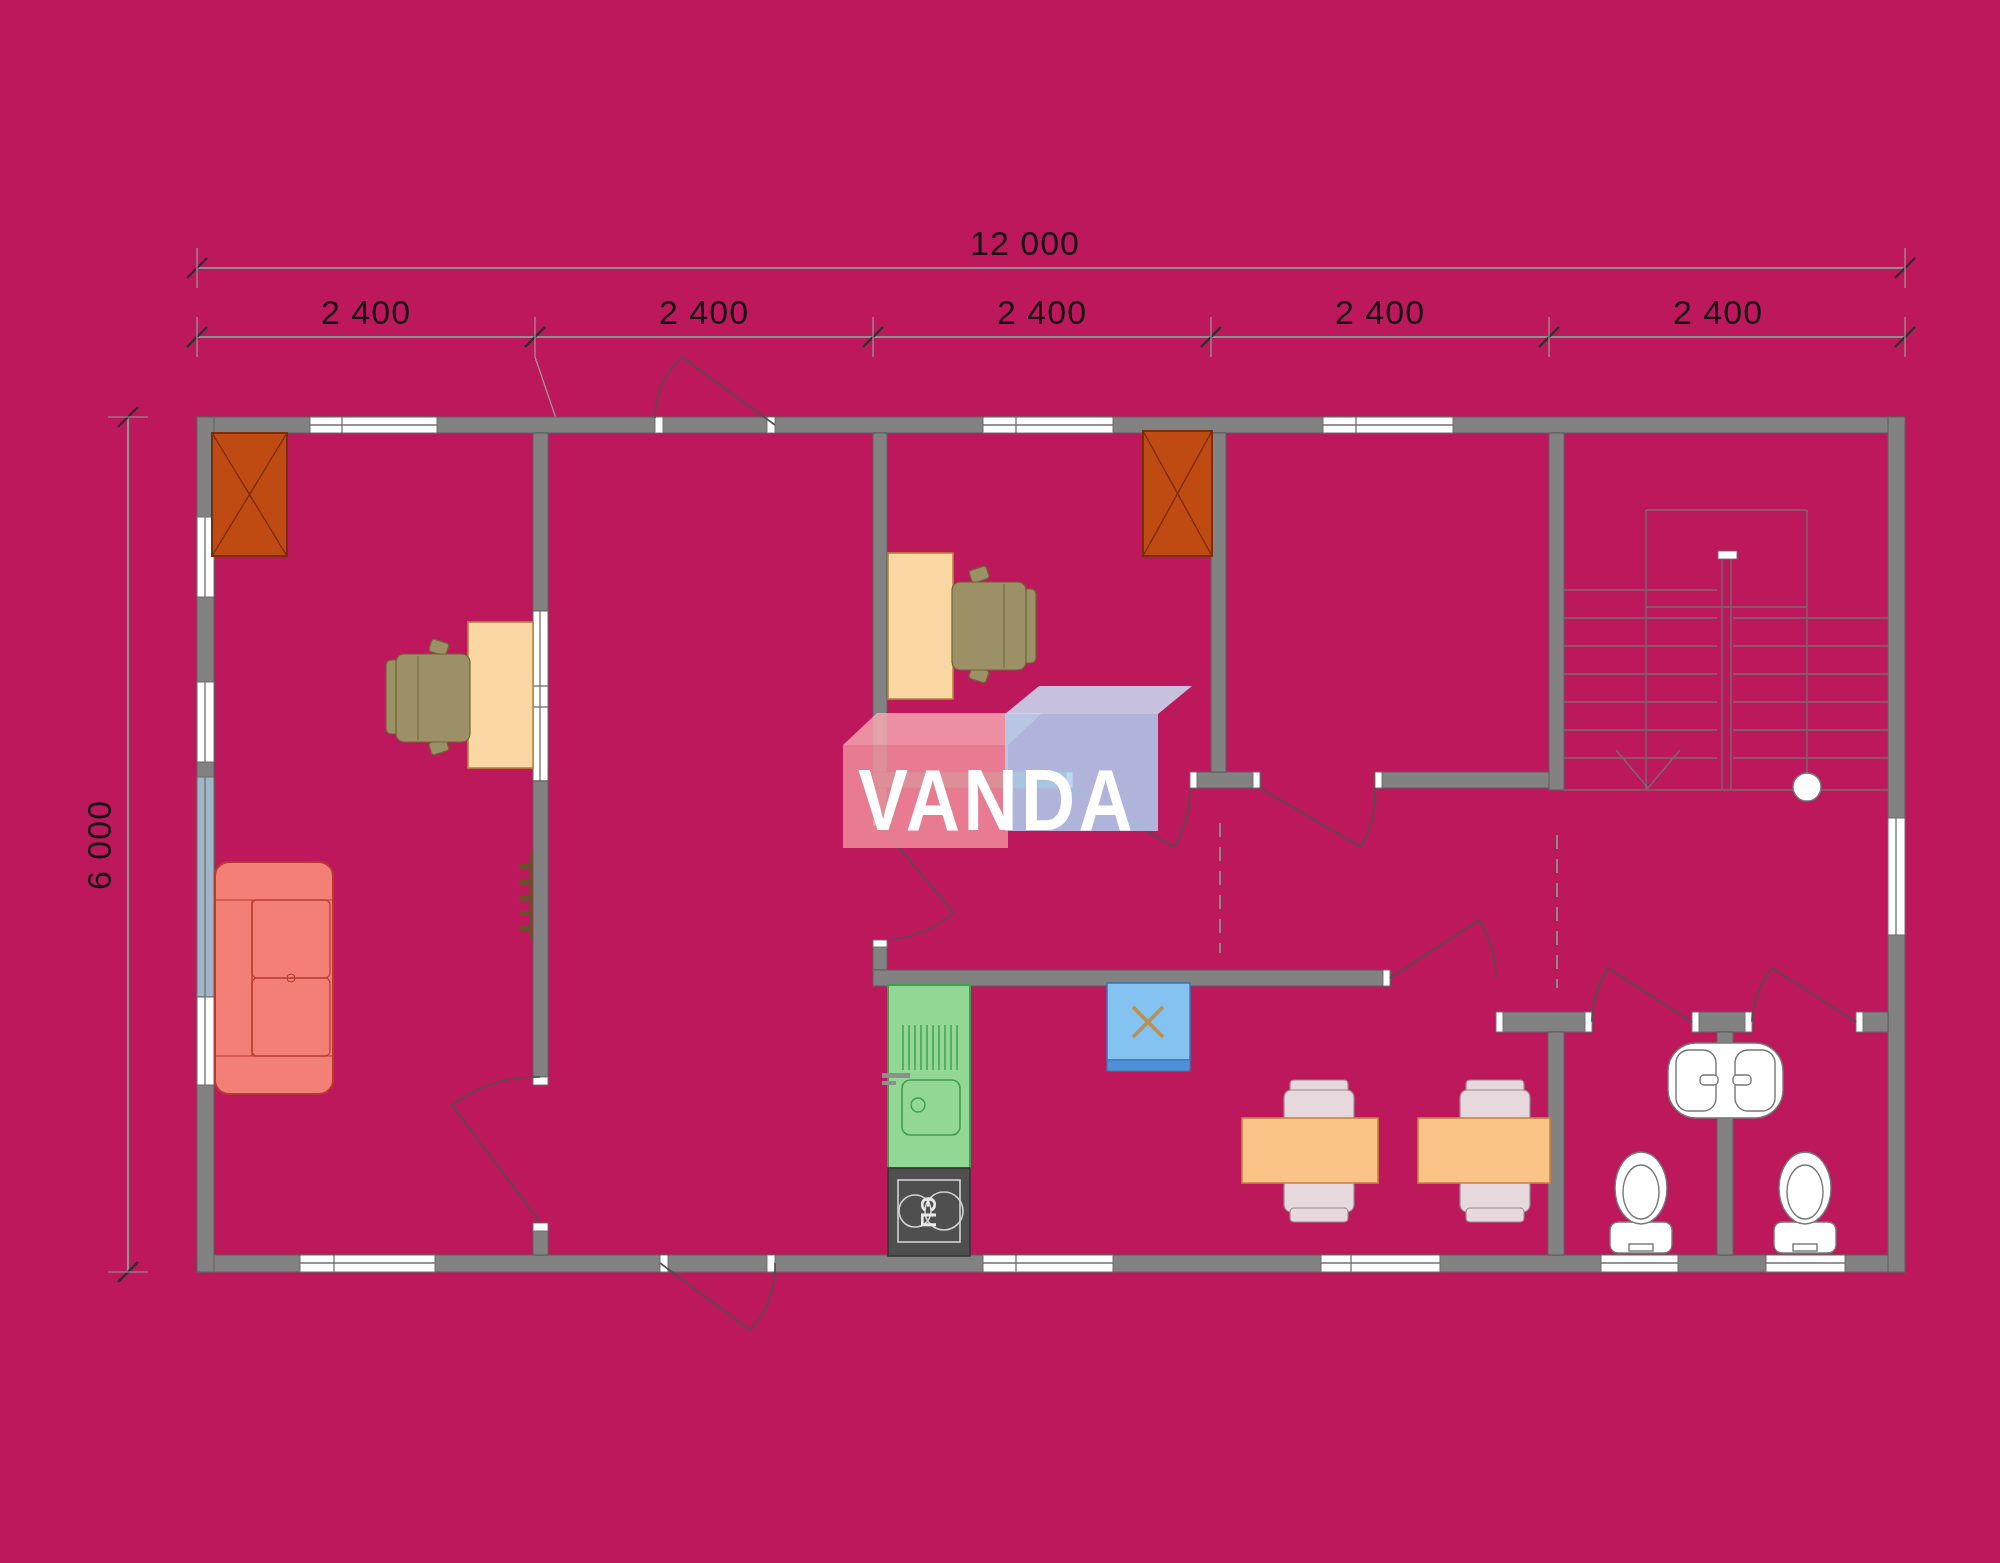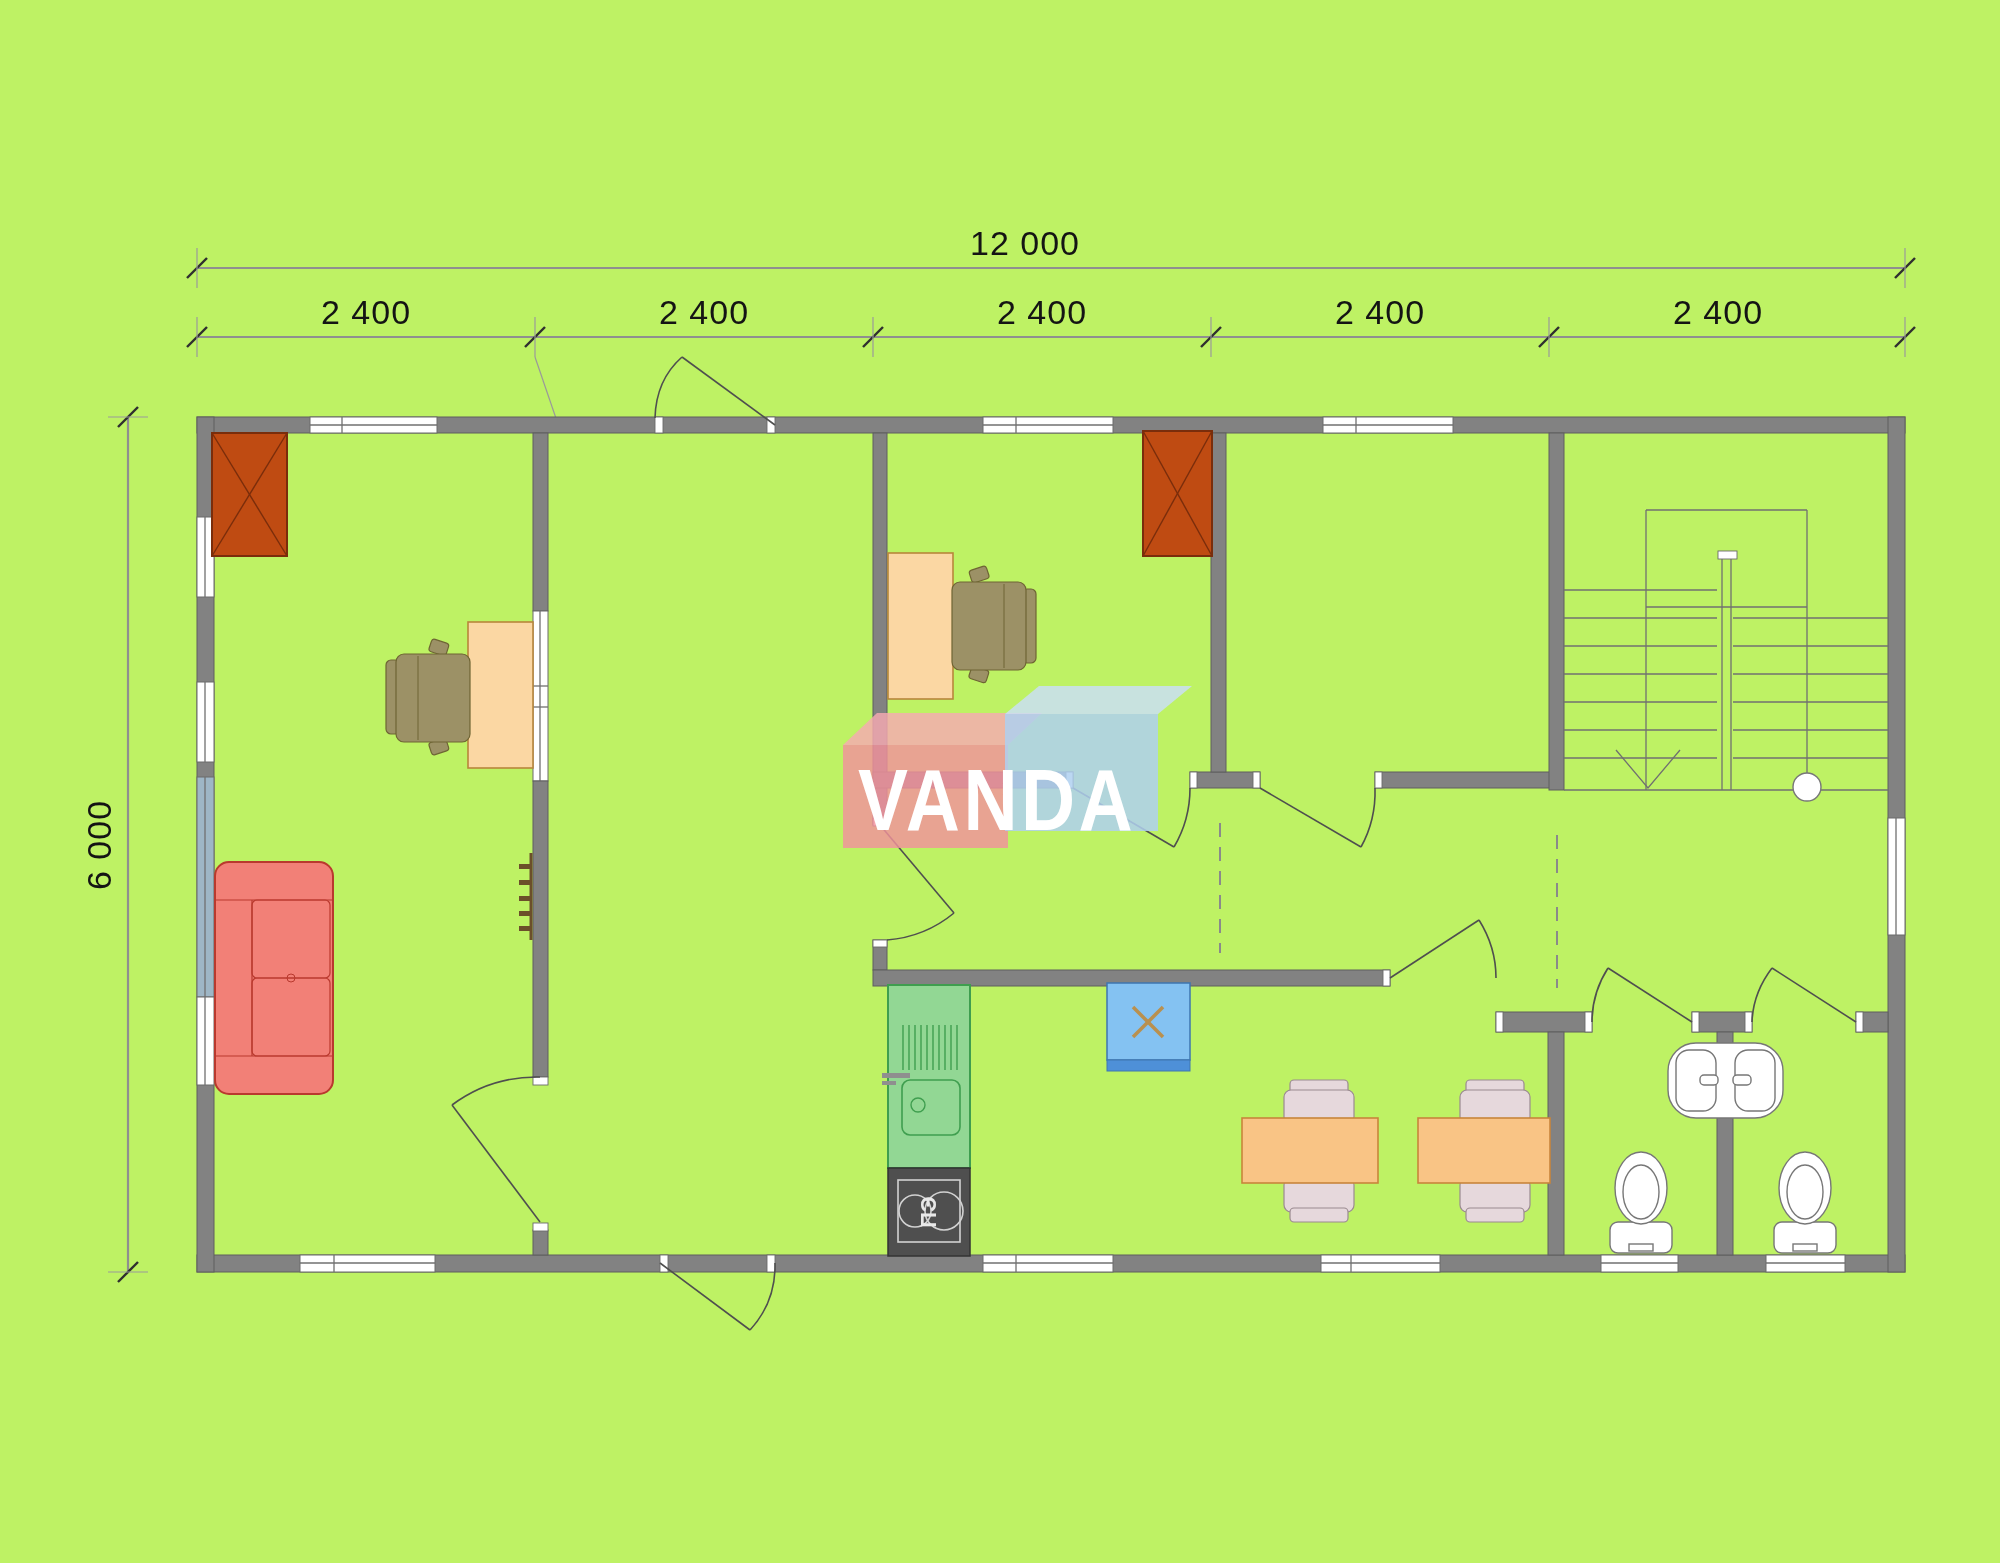--- a/index.html
+++ b/index.html
@@ -1,16 +1,16 @@
 <!DOCTYPE html>
 <html><head>
 <meta charset="utf-8">
 <style>
   html,body{margin:0;padding:0;background:#fff;}
-  .stage{width:2000px;height:1563px;position:relative;background:#bef264;font-family:"Liberation Sans",sans-serif;}
+  .stage{width:2000px;height:1563px;position:relative;background:#be185d;font-family:"Liberation Sans",sans-serif;}
   .wall{fill:#828282;stroke:#5e5e5e;stroke-width:1;}
   .win{fill:#ffffff;stroke:#6a6a6a;stroke-width:1;}
   .glass{fill:#9eb6c6;stroke:#6a6a6a;stroke-width:1;}
   .cap{fill:#ffffff;stroke:#6a6a6a;stroke-width:0.9;}
   .thin{stroke:#707070;stroke-width:1.3;fill:none;}
   .door{stroke:#4f4f4f;stroke-width:1.6;fill:none;}
   .dimline{stroke:#8f8f8f;stroke-width:2.2;fill:none;}
   .tick{stroke:#2f2f2f;stroke-width:2.4;}
   .ext{stroke:#9a9a9a;stroke-width:1.2;}
   .dimt{font-size:34px;fill:#141414;letter-spacing:1px;}

